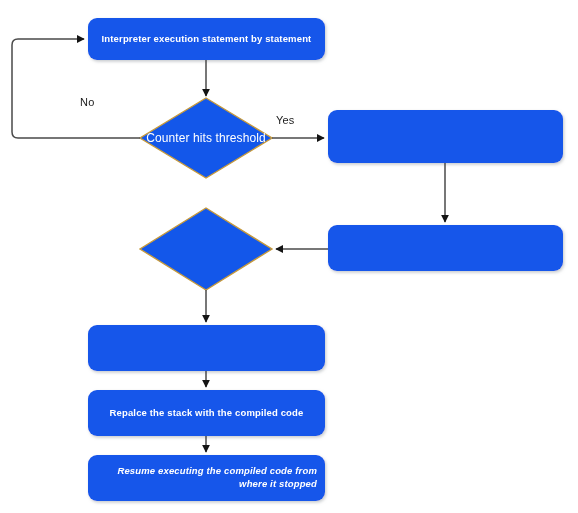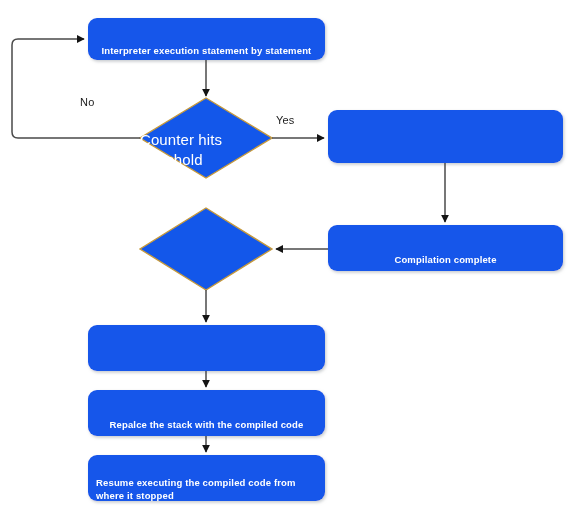--- a/index.html
+++ b/index.html
@@ -22,33 +22,32 @@
     left: 0;
     top: 0;
     width: 578px;
     height: 513px;
   }
   .node-label {
     position: absolute;
     display: flex;
     align-items: center;
     justify-content: center;
-    text-align: left;
+    text-align: right;
     color: #ffffff;
     font-weight: bold;
     font-size: 9.5px;
     line-height: 1.35;
     letter-spacing: 0.15px;
     pointer-events: none;
     white-space: pre-line;
-    margin-top: 12px;
   }
   .diamond-label {
     font-weight: normal;
-    font-size: 15px;
+    font-size: 12px;
     letter-spacing: 0.1px;
   }
   .edge-label {
     position: absolute;
     color: #1b1b1b;
     font-size: 11px;
     font-weight: normal;
     letter-spacing: 0.2px;
     white-space: nowrap;
   }
@@ -104,25 +103,24 @@
 
       <path d="M 206 436 L 206 452" marker-end="url(#arrow)"></path>
     </g>
   </svg>
 
   <div class="node-label" style="left:88px; top:18px; width:237px; height:42px;">Interpreter execution statement by statement</div>
 
   <div class="node-label diamond-label" style="left:140px; top:118px; width:132px; height:40px;">Counter hits threshold</div>
 
 
-  <div class="node-label" style="left:328px; top:225px; width:235px; height:46px;">Compilation complete</div>
 
 
 
   <div class="node-label" style="left:92px; top:390px; width:229px; height:46px;">Repalce the stack with the compiled code</div>
 
-  <div class="node-label" style="left:96px; top:455px; width:221px; height:46px;">Resume executing the compiled code from where it stopped</div>
+  <div class="node-label" style="left:96px; top:455px; width:221px; height:46px;font-style:italic;">Resume executing the compiled code from where it stopped</div>
 
   <div class="edge-label" style="left:80px; top:96px;">No</div>
 
   <div class="edge-label" style="left:276px; top:114px;">Yes</div>
 
 </div>
 
 </body></html>

